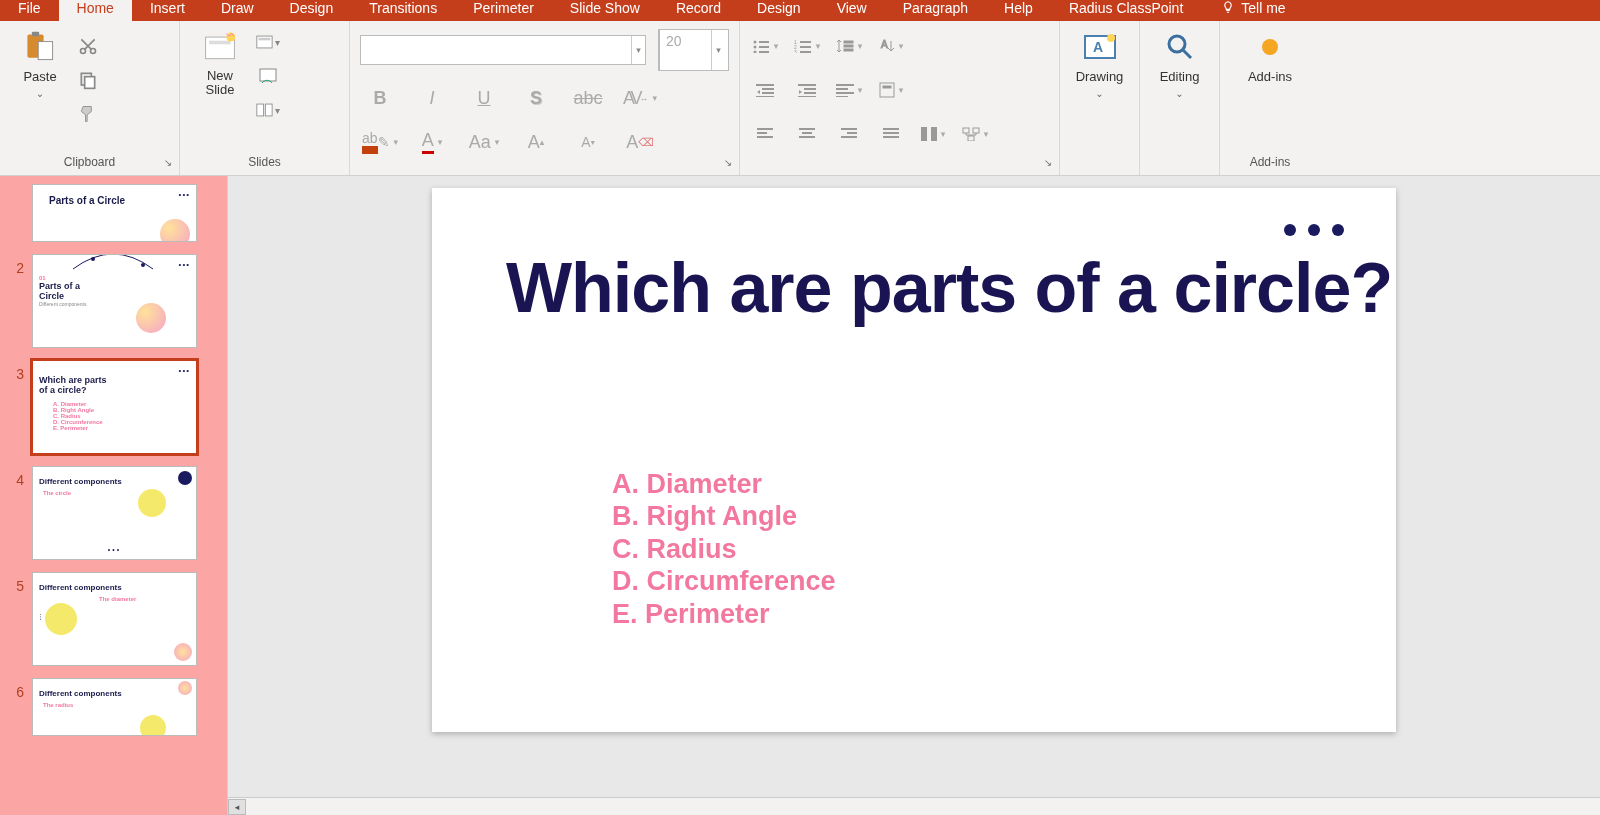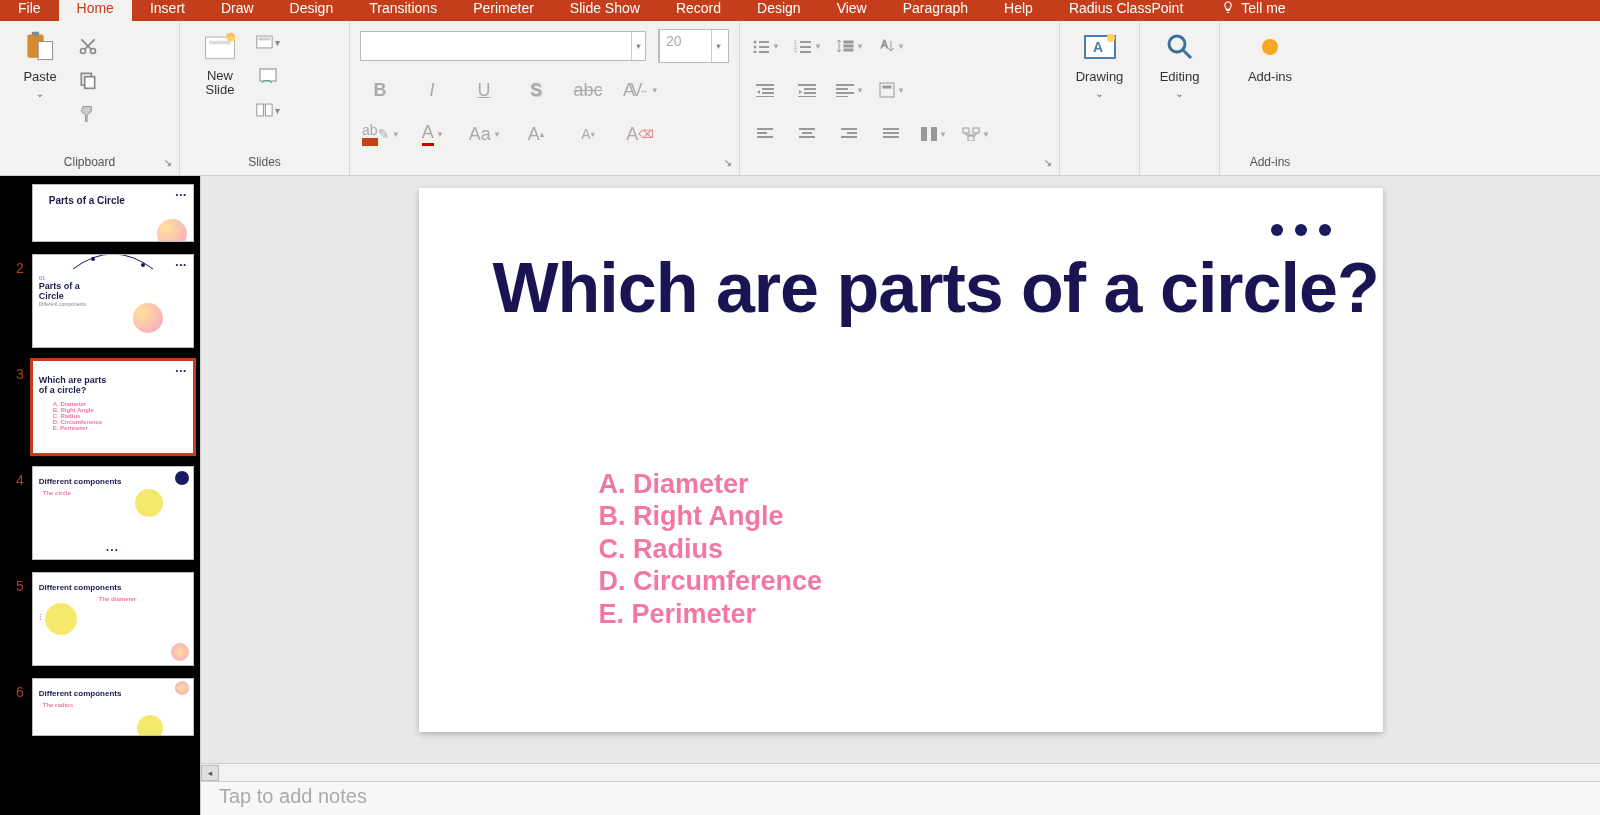--- a/index.html
+++ b/index.html
@@ -17,33 +17,33 @@
 .group-body { flex:1; display:flex; align-items:flex-start; gap:6px; }
 .group-label { text-align:center; font-size:12px; color:#555; padding:4px 0; }
 .launcher { position:absolute; right:4px; bottom:6px; width:14px; height:14px; color:#777; font-size:10px; display:flex; align-items:center; justify-content:center; }
 
 .big-btn { display:flex; flex-direction:column; align-items:center; justify-content:flex-start; width:60px; gap:4px; font-size:13px; color:#333; cursor:pointer; }
 .big-btn .ic { width:36px; height:36px; display:flex; align-items:center; justify-content:center; }
 .mini-col { display:flex; flex-direction:column; gap:12px; align-items:center; justify-content:center; }
 .mini { width:24px; height:22px; color:#888; display:flex; align-items:center; justify-content:center; cursor:pointer; }
 .font-box { display:flex; border:1px solid #bbb; background:#fff; }
 .font-name { width:270px; height:28px; padding:3px 8px; color:#aaa ; font-size:13px; }
-.font-size { width:52px; height:32px; border-left:1px solid #bbb; padding:3px 6px; color:#aaa; font-size:14px; }
+.font-size { width:52px; height:40px; border-left:1px solid #bbb; padding:3px 6px; color:#aaa; font-size:14px; }
 .dd { width:14px; border-left:1px solid #ccc; display:flex; align-items:center; justify-content:center; color:#888; font-size:9px; }
 
 .icon-btn { width:40px; height:34px; display:flex; align-items:center; justify-content:center; color:#aaa; font-size:18px; font-family:"Segoe UI", Arial; cursor:pointer; }
 .icon-btn.small { width:30px; font-size:15px; }
 .icon-btn .caret { font-size:9px; margin-left:4px; color:#aaa; }
 
 .group.font .rows, .group.para .rows { display:flex; flex-direction:column; gap:10px; }
 .row { display:flex; gap:12px; align-items:center; }
 
 
 .main { display:flex; height:calc(815px - 176px); }
-.thumbs { width:201px; background:#000000; border-right:1px solid #d0d0d0; overflow:hidden; padding-top:2px; }
+.thumbs { width:228px; background:#fca5a5; border-right:1px solid #d0d0d0; overflow:hidden; padding-top:2px; }
 .thumb-row { display:flex; align-items:flex-start; padding:6px 6px 6px 10px; gap:8px; }
 .thumb-num { width:14px; font-size:14px; color:#b04020; text-align:right; padding-top:6px; }
 .thumb { width:165px; height:94px; background:#fff; border:1px solid #bbb; position:relative; font-size:7px; color:#1a1b4b; padding:6px; overflow:hidden; }
 .thumb.selected { outline:3px solid #c43e1c; outline-offset:-1px; }
 
 .editor { flex:1; background:#e8e8e8; display:flex; flex-direction:column; position:relative; }
 .canvas-wrap { flex:1; display:flex; justify-content:center; align-items:flex-start; padding-top:12px; overflow:hidden; }
 .slide { width:964px; height:544px; background:#fff; box-shadow:0 2px 6px rgba(0,0,0,0.25); position:relative; }
 .slide .dots { position:absolute; top:36px; right:52px; display:flex; gap:12px; }
 .slide .dots span { width:12px; height:12px; border-radius:50%; background:#1a1b5f; }
@@ -477,16 +477,15 @@
           <div>B. Right Angle</div>
           <div>C. Radius</div>
           <div>D. Circumference</div>
           <div>E. Perimeter</div>
         </div>
       </div>
     </div>
     <div class="hscroll">
       <div class="arrow">◂</div>
     </div>
-    <div class="notes">Tap to add notes</div>
   </div>
 
 </div>
 
 </body></html>

